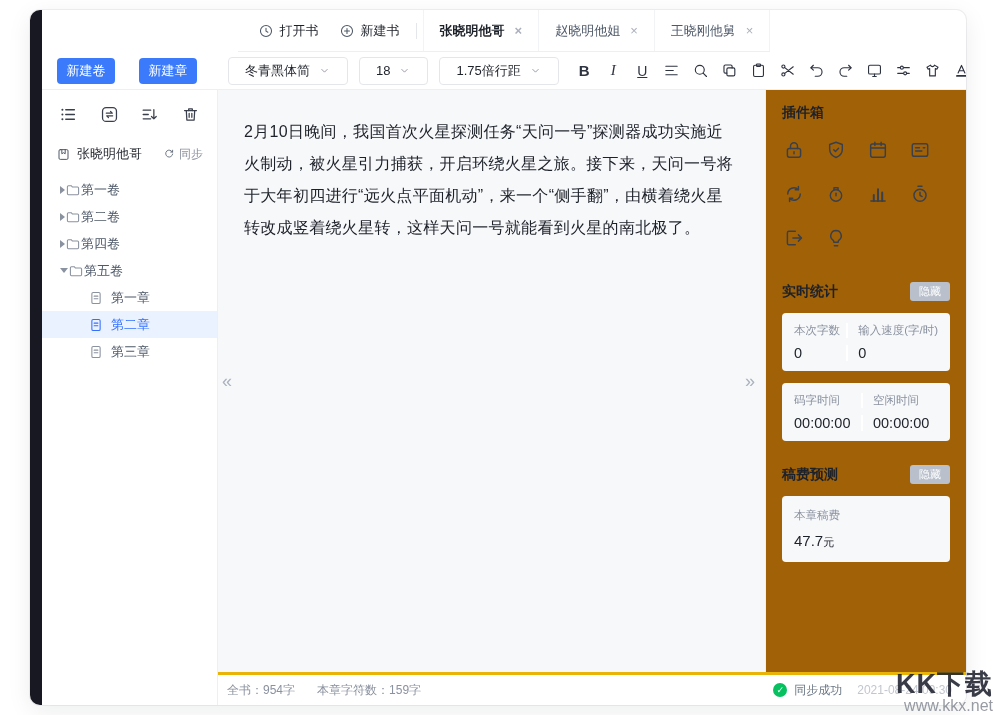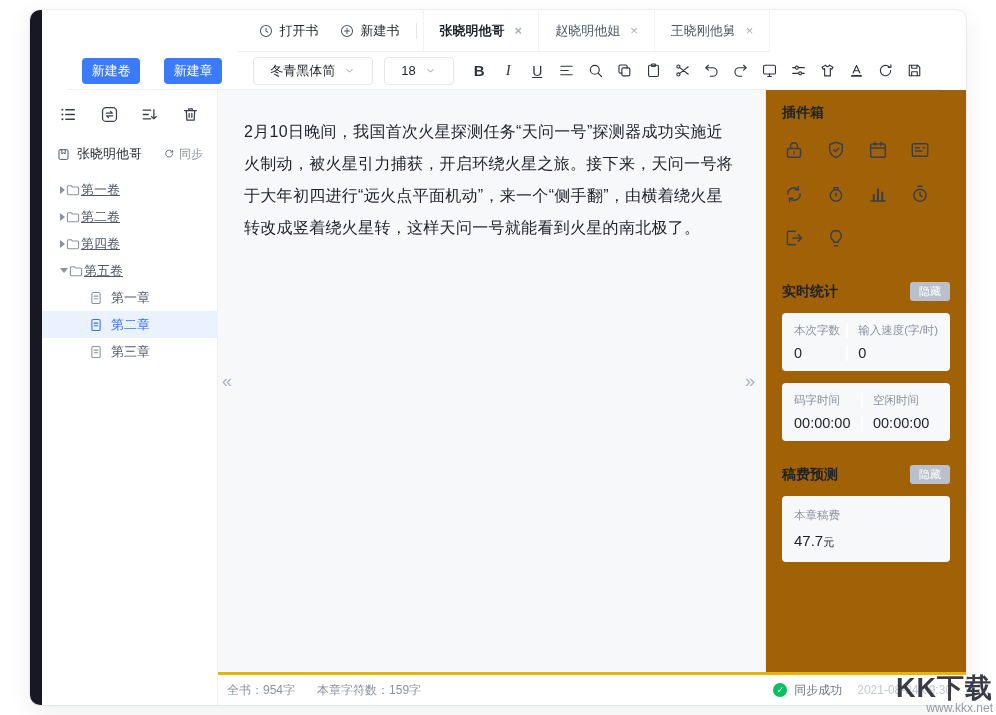--- a/index.html
+++ b/index.html
@@ -46,21 +46,21 @@
 
   .sidebar { width:176px; flex:none; border-right:1px solid #edeff3; padding-top:15px; overflow:hidden; background:#fff; }
   .side-icons { display:flex; justify-content:space-between; padding:0 17px; color:#3a3f4c; }
   .side-icons .sbtn { cursor:pointer; }
   .side-icons svg { width:19px; height:19px; }
   .book-row { display:flex; align-items:center; gap:6px; padding:0 14px; margin-top:21px; font-size:13px; color:#1d2129; }
   .book-row svg { width:15px; height:15px; color:#4e5969; }
   .sync { margin-left:auto; display:flex; gap:4px; align-items:center; color:#8a919f; font-size:12px; cursor:pointer; }
   .sync svg { width:12px; height:12px; }
   .tree { margin-top:13px; }
-  .vol-row { height:27px; display:flex; align-items:center; padding-left:18px; font-size:13px; color:#4e5969; cursor:pointer;text-decoration:underline; }
+  .vol-row { height:27px; display:flex; align-items:center; padding-left:18px; font-size:13px; color:#4e5969; cursor:pointer; }
   .caret-r { width:0; height:0; border-top:4px solid transparent; border-bottom:4px solid transparent; border-left:5px solid #8a919f; flex:none; }
   .caret-d { width:0; height:0; border-left:4px solid transparent; border-right:4px solid transparent; border-top:5px solid #8a919f; flex:none; }
   .vol-row svg, .chap-row svg { width:16px; height:16px; color:#8a919f; flex:none; }
   .chap-row { height:27px; display:flex; align-items:center; gap:7px; padding-left:46px; font-size:13px; color:#4e5969; cursor:pointer; }
   .chap-row.active { background:#eaf1ff; color:#3370ff; }
   .chap-row.active svg { color:#3370ff; }
 
   .center { flex:1; display:flex; flex-direction:column; min-width:0; }
   .content-row { flex:1; display:flex; min-height:0; }
 
@@ -91,21 +91,21 @@
   .statusbar { height:33px; flex:none; border-top:3px solid #eab308; background:#fff; display:flex; align-items:center;
                font-size:12px; color:#8a919f; padding:0 14px 0 9px; gap:22px; }
   .sb-right { margin-left:auto; display:flex; align-items:center; gap:7px; }
   .check-circle { width:14px; height:14px; border-radius:50%; background:#07c160; color:#fff; font-size:9px;
                   display:flex; align-items:center; justify-content:center; flex:none; }
   .sync-ok { color:#6b7785; }
   .timestamp { color:#c2c6cf; margin-left:8px; }
 
   .watermark { position:absolute; right:3px; bottom:0; text-align:right; z-index:50; pointer-events:none; line-height:1.05; }
   .wm-title { font-size:27px; font-weight:800; color:rgba(30,32,44,.88); letter-spacing:1px; }
-  .wm-url { font-size:12px; color:rgba(125,130,140,.8); }
+  .wm-url { font-size:16px; color:rgba(125,130,140,.8); }
 </style>
 </head>
 <body>
 
 <div class="window">
   <div class="dark-edge"></div>
   <div class="win-body">
 
     <div class="tabbar">
       <div class="tab-action">
@@ -142,20 +142,26 @@
       <div class="btn-primary b2">新建章</div>
 
       <div class="dropdown">
         <span>冬青黑体简</span>
         <svg class="i" viewBox="0 0 24 24">
             <path d="M7 10l5 5 5-5"></path>
           </svg>
       </div>
       <div class="dropdown">
         <span>18</span>
+        <svg class="i" viewBox="0 0 24 24">
+            <path d="M7 10l5 5 5-5"></path>
+          </svg>
+      </div>
+      <div class="dropdown">
+        <span>1.75倍行距</span>
         <svg class="i" viewBox="0 0 24 24">
             <path d="M7 10l5 5 5-5"></path>
           </svg>
       </div>
 
       <div class="tool-btn t-bold">B</div>
       <div class="tool-btn t-italic">I</div>
       <div class="tool-btn t-underline">U</div>
       <div class="tool-btn">
         <svg class="i" viewBox="0 0 24 24">

